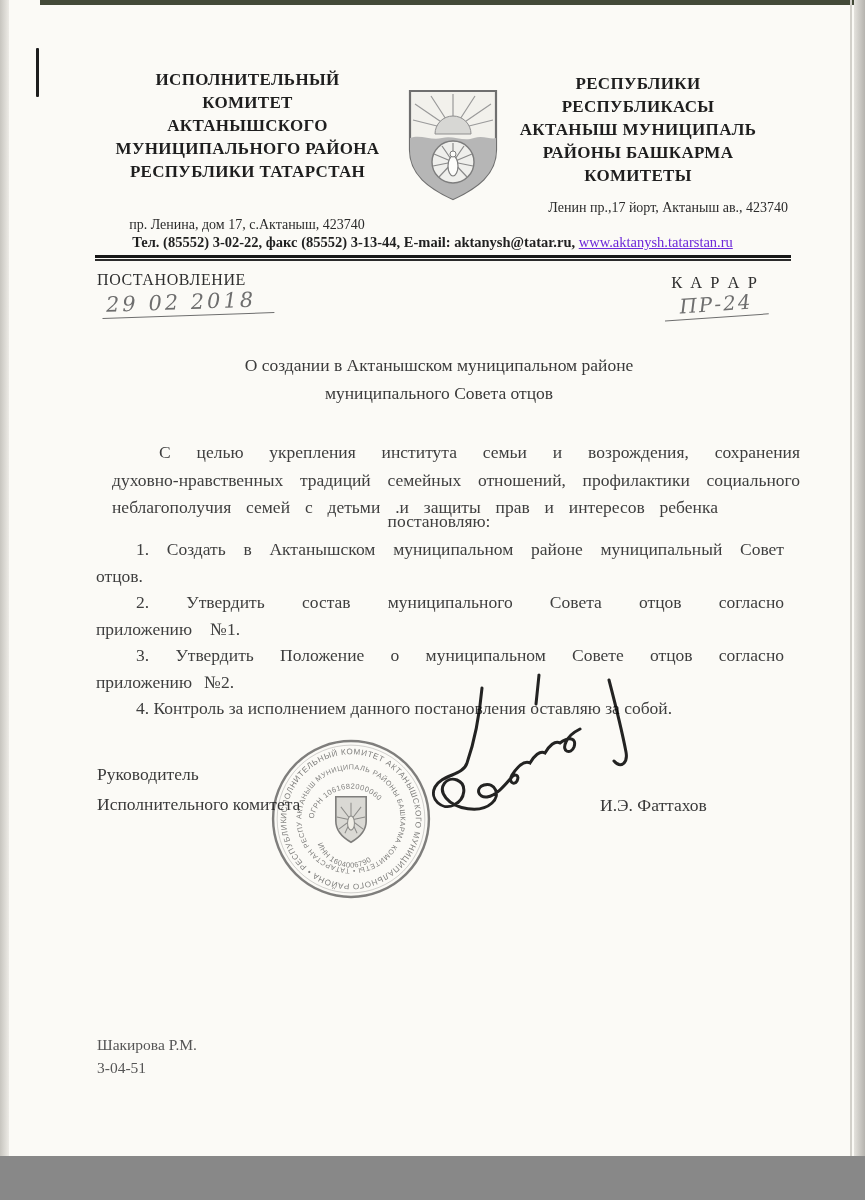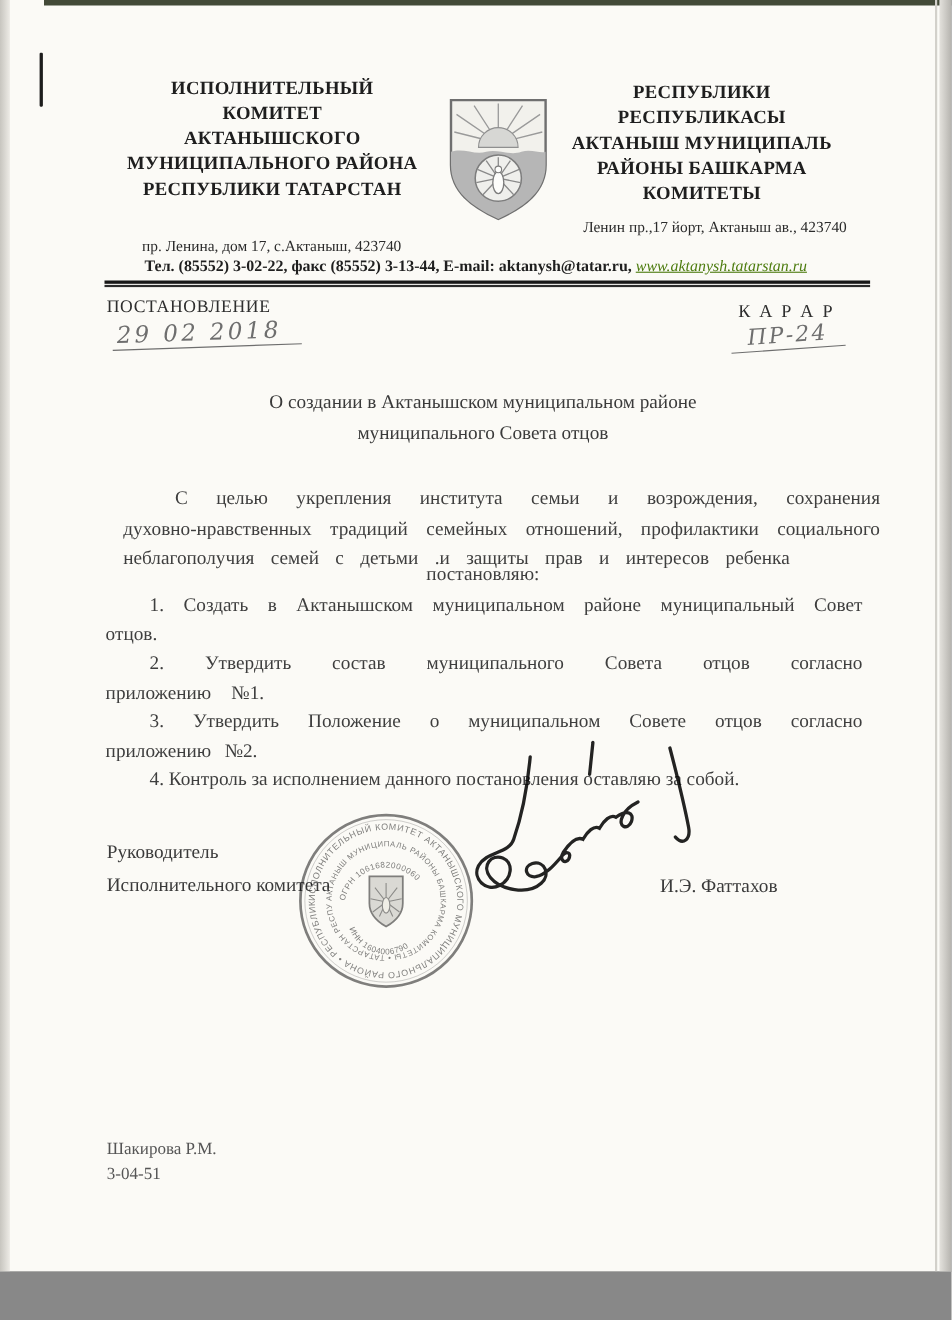--- a/index.html
+++ b/index.html
@@ -17,26 +17,26 @@
   .edge-right-line{position:absolute;top:0;right:13px;width:2px;height:100%;background:#d2d0ca;}
   .scan-mark{position:absolute;left:36px;top:48px;width:3px;height:49px;background:#1d1d1d;border-radius:1px;}
 
   
   .org-block{position:absolute;text-align:center;font-weight:bold;font-size:17px;
     line-height:23px;color:#1e1e1e;letter-spacing:.3px;}
   .org-left{left:100px;top:68px;width:295px;}
   .org-right{left:488px;top:72px;width:300px;}
   .org-address{position:absolute;text-align:center;font-size:14px;color:#2b2b2b;font-weight:normal;}
   .addr-left{left:92px;top:196px;width:310px;margin-top:21px;}
-  .addr-right{left:500px;top:200px;width:300px;}
+  .addr-right{left:488px;top:200px;width:300px;text-align:right;}
   .emblem{position:absolute;left:403px;top:86px;width:100px;height:118px;}
 
   .contact-line{position:absolute;left:60px;right:60px;top:234px;text-align:center;
     font-size:14.5px;font-weight:bold;color:#1f1f1f;}
-  .website{font-weight:normal;color:#4d7c0f;text-decoration:underline;font-style:italic;}
+  .website{font-weight:normal;color:#6d28d9;text-decoration:underline;}
 
   .rule{position:absolute;left:95px;width:696px;top:255px;}
   .rule-a{height:3px;background:#171717;}
   .rule-b{height:2px;background:#2b2b2b;margin-top:1px;}
 
   
   .doc-type-ru{position:absolute;left:97px;top:271px;font-size:16px;letter-spacing:.6px;color:#2e2e2e;}
   .doc-type-tt{position:absolute;left:640px;top:273px;width:150px;text-align:center;
     font-size:16.5px;letter-spacing:2px;color:#2e2e2e;}
   .handwriting{font-family:"DejaVu Serif",serif;font-style:italic;color:#6e6e6e;}

